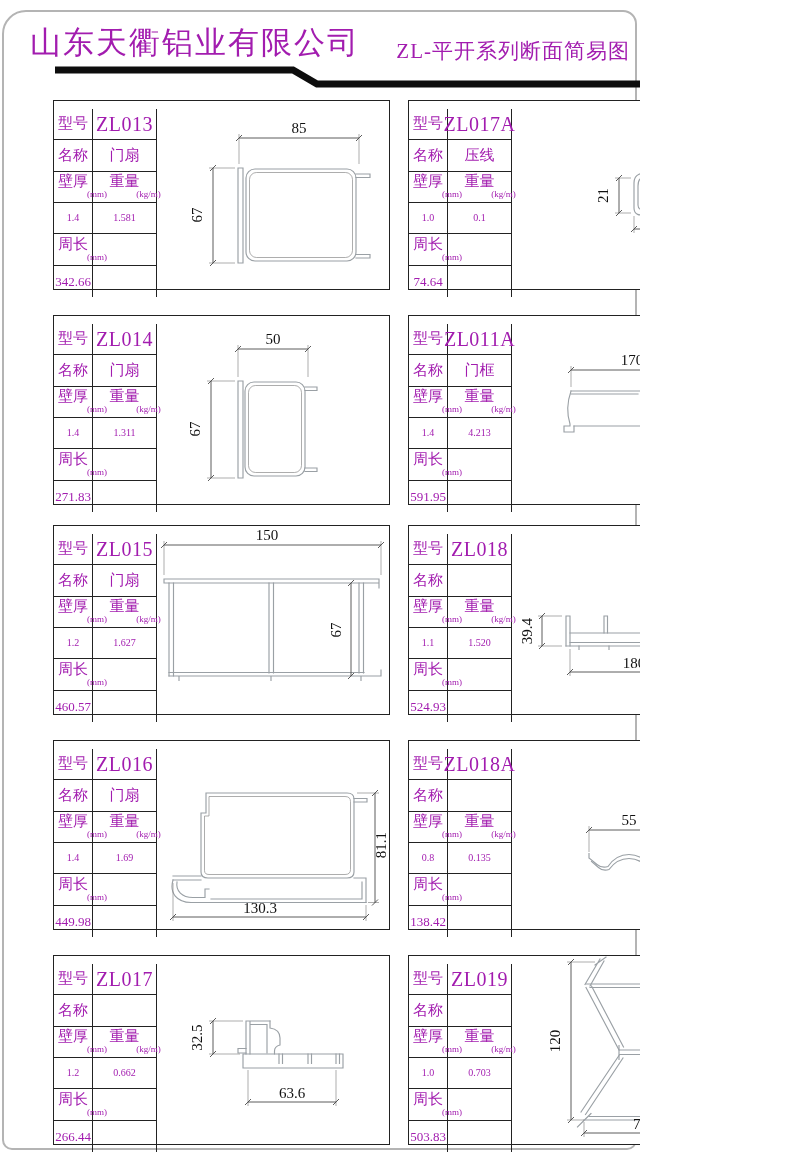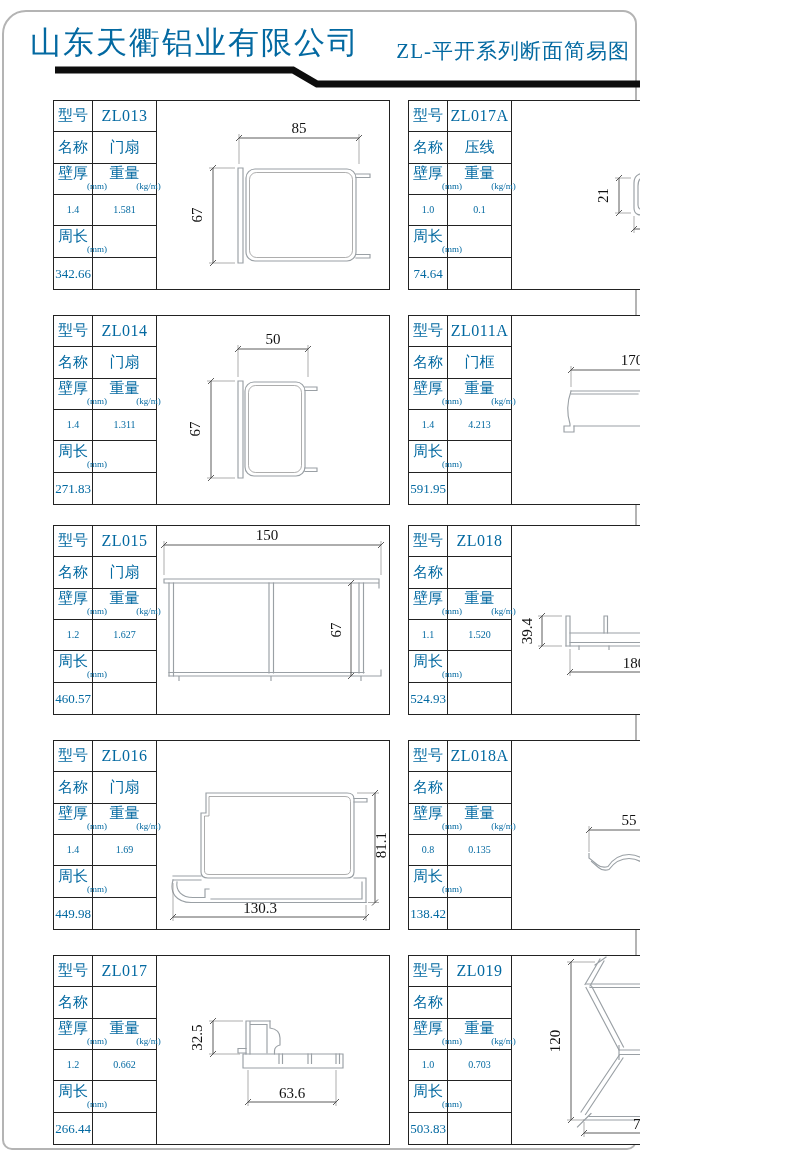--- a/index.html
+++ b/index.html
@@ -1,31 +1,31 @@
 <!DOCTYPE html>
 <html><head>
 <meta charset="utf-8">
 <style>
   html,body{margin:0;padding:0;background:#fff;}
   .page{position:relative;width:640px;height:1168px;background:#fff;overflow:hidden;
-        font-family:"Liberation Serif","DejaVu Serif",serif;color:#0369a1;}
+        font-family:"Liberation Serif","DejaVu Serif",serif;color:#a21caf;}
   .page-border{position:absolute;left:2px;top:10px;right:3px;bottom:18px;
         border:2px solid #b4b4b4;border-radius:24px 14px 10px 10px;pointer-events:none;}
   .company{position:absolute;left:30px;top:22px;font-size:31px;letter-spacing:2px;white-space:nowrap;}
   .subtitle{position:absolute;right:10px;top:37px;font-size:21px;letter-spacing:1px;white-space:nowrap;}
   .rule-svg{position:absolute;left:0;top:0;width:800px;height:100px;}
   .panel{position:absolute;width:337px;height:190px;border:1.3px solid #222;box-sizing:border-box;background:#fff;}
-  .tbl{position:absolute;left:0;top:0;width:103px;height:100%;display:grid;
+  .tbl{position:absolute;left:0;top:8px;width:103px;height:100%;display:grid;
        grid-template-columns:39px 64px;grid-template-rows:repeat(6,1fr);text-align:right;}
   .c{border-right:1px solid #222;border-bottom:1px solid #222;display:flex;flex-direction:column;
      align-items:center;justify-content:center;font-size:15px;line-height:1.05;overflow:visible;white-space:nowrap;}
   .row6{border-bottom:none;}
   .u{font-size:9px;letter-spacing:0;padding-left:48px;}
   .v{font-size:10px;}
-  .model{font-size:16px;letter-spacing:.5px;}
+  .model{font-size:20px;letter-spacing:.5px;}
   .peri{font-size:13px;}
   .drawing{position:absolute;left:103px;top:0;width:233px;height:187px;}
   .p{stroke:#9aa0a5;stroke-width:1.15;fill:none;stroke-linecap:square;}
   .d{stroke:#4a4a4a;stroke-width:.9;fill:none;}
   .x{stroke:#8a8a8a;stroke-width:.7;fill:none;}
   .t{font-size:15px;fill:#111;text-anchor:middle;font-family:"Liberation Serif","DejaVu Serif",serif;}
   .ts{text-anchor:start;}
 </style>
 </head>
 <body>

